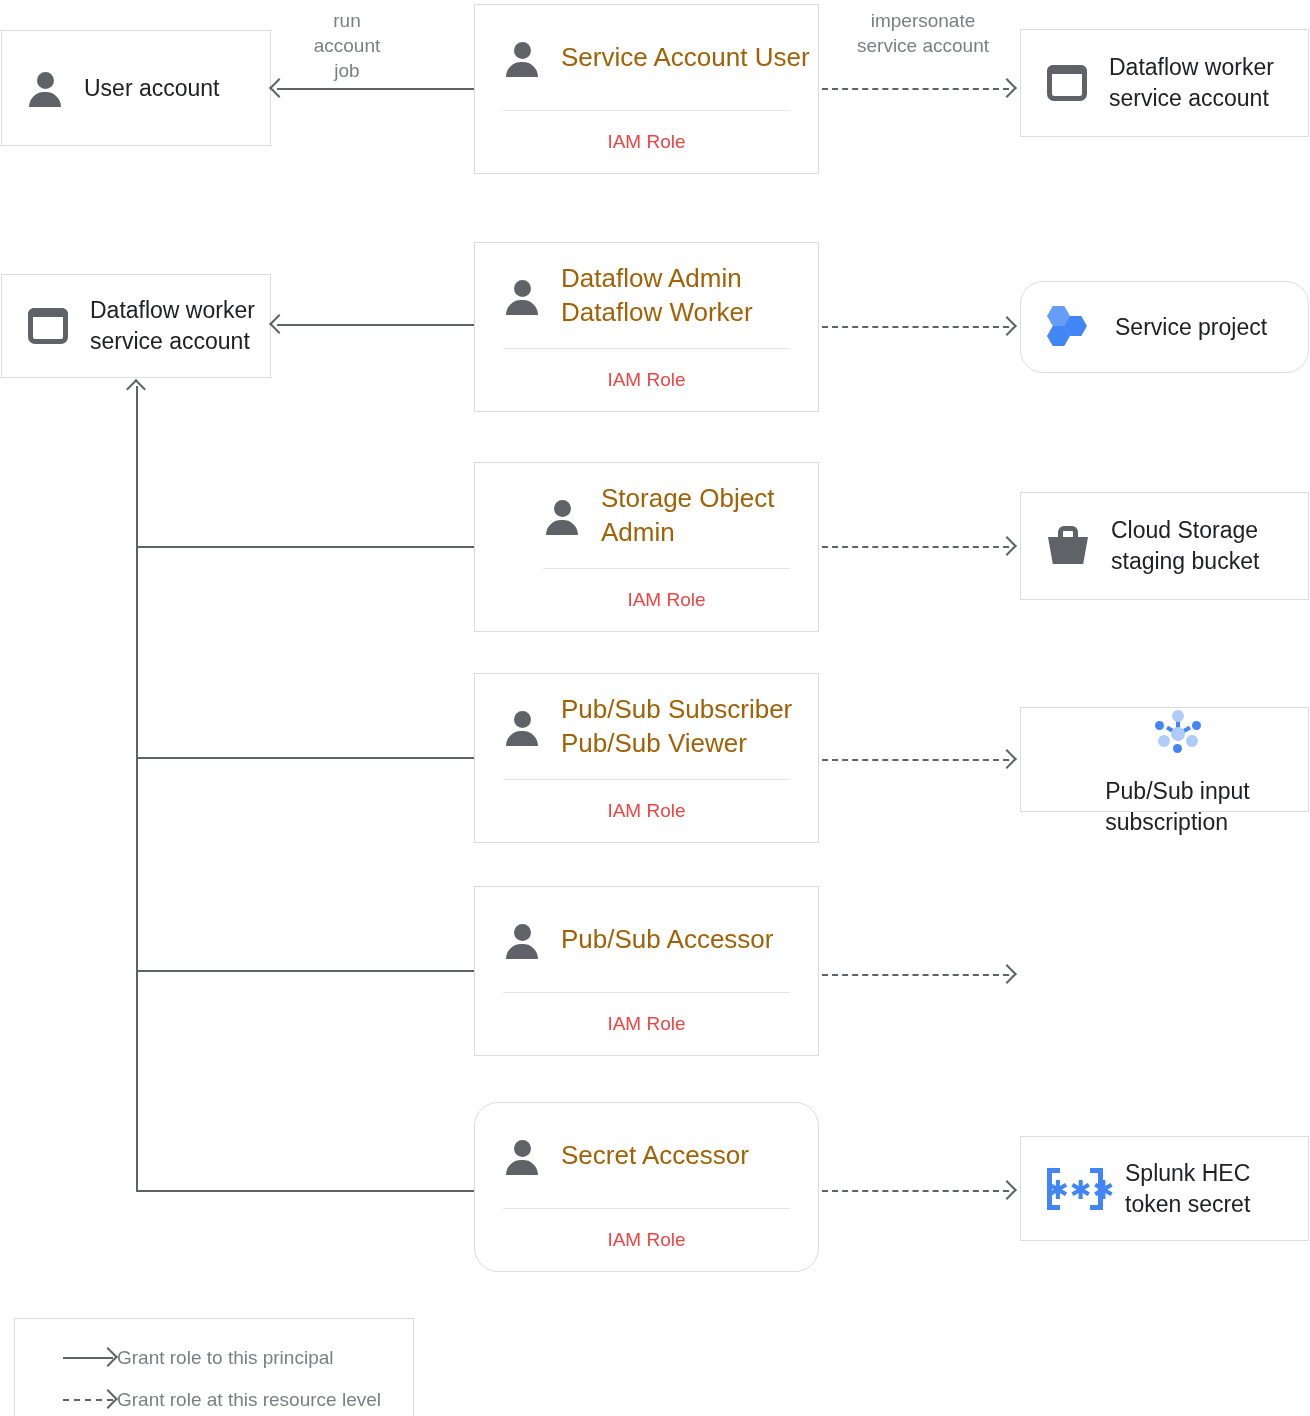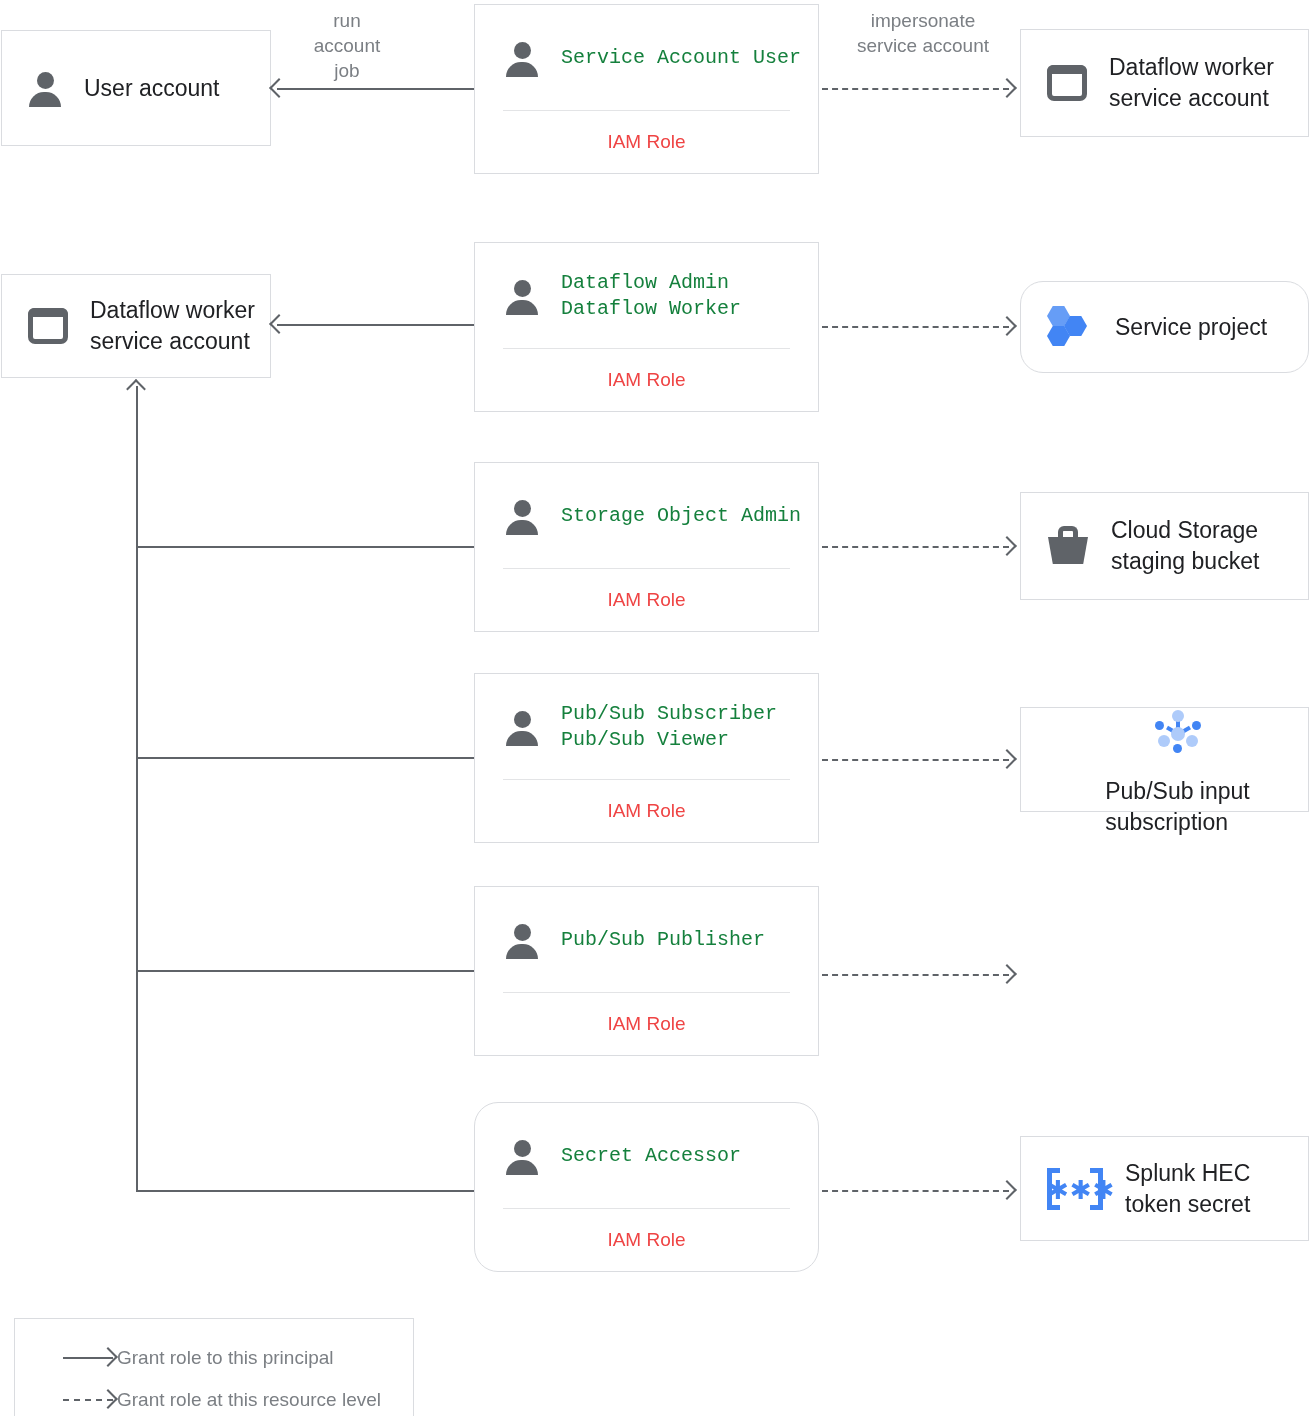--- a/index.html
+++ b/index.html
@@ -35,25 +35,24 @@
   
   .rolecard { display: flex; flex-direction: column; }
   .rolecard .top {
     flex: 1 1 auto;
     display: flex;
     align-items: center;
     padding-left: 30px;
     gap: 22px;
   }
   .rolecard .rtext {
-    font-size: 20px;
-    color: #15803d;
+    font-size: 26px;
+    color: #a16207;
     line-height: 1.27;
     white-space: pre-line;
-    font-family: Liberation Mono, monospace;
   }
   .rolecard .divider {
     height: 1px;
     background: #e3e4e6;
     margin: 0 28px;
   }
   .rolecard .foot {
     height: 62px;
     display: flex;
     align-items: center;
@@ -263,21 +262,21 @@
   <div class="chevR" style="left:1000px; top:319px;"></div>
 
   <div class="conn vline" style="left:136px; top:386px; height:806px;"></div>
   <div class="chevU" style="left:129px; top:382px;"></div>
 
   <div class="conn hline" style="left:136px; top:546px; width:338px;"></div>
   <div class="conn hline" style="left:136px; top:757px; width:338px;"></div>
   <div class="conn hline" style="left:136px; top:970px; width:338px;"></div>
   <div class="conn hline" style="left:136px; top:1190px; width:338px;"></div>
 
-  <div class="box rolecard" style="left:474px; top:462px; width:345px; height:170px;">
+  <div class="box rolecard" style="left:474px; top:462px; width:345px; height:170px;padding-left:40px;">
     <div class="top">
       <span class="person">
         <span class="head"></span>
           <span class="body"></span>
       </span>
       <span class="rtext">Storage Object Admin</span>
     </div>
     <div class="divider"></div>
     <div class="foot">IAM Role</div>
   </div>
@@ -326,21 +325,21 @@
 
   <div class="conn dline" style="left:822px; top:759px; width:187px;"></div>
   <div class="chevR" style="left:1000px; top:752px;"></div>
 
   <div class="box rolecard" style="left:474px; top:886px; width:345px; height:170px;">
     <div class="top">
       <span class="person">
         <span class="head"></span>
           <span class="body"></span>
       </span>
-      <span class="rtext">Pub/Sub Publisher</span>
+      <span class="rtext">Pub/Sub Accessor</span>
     </div>
     <div class="divider"></div>
     <div class="foot">IAM Role</div>
   </div>
 
 
   <div class="conn dline" style="left:822px; top:974px; width:187px;"></div>
   <div class="chevR" style="left:1000px; top:967px;"></div>
 
   <div class="box rolecard" style="left:474px; top:1102px; width:345px; height:170px;border-radius:24px;">

